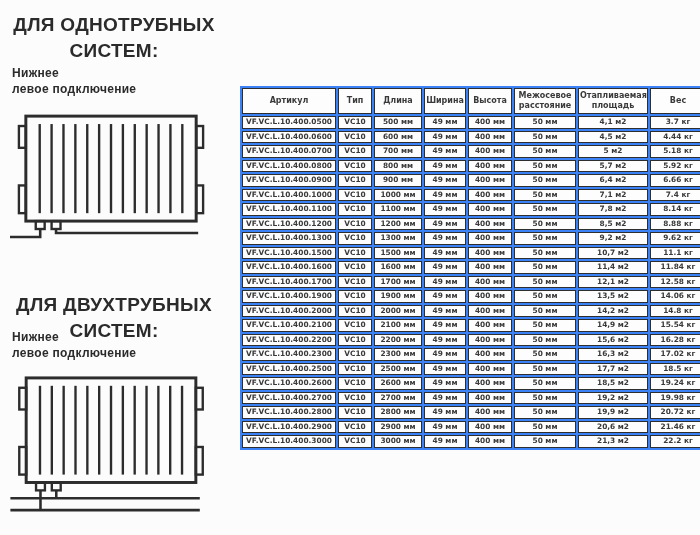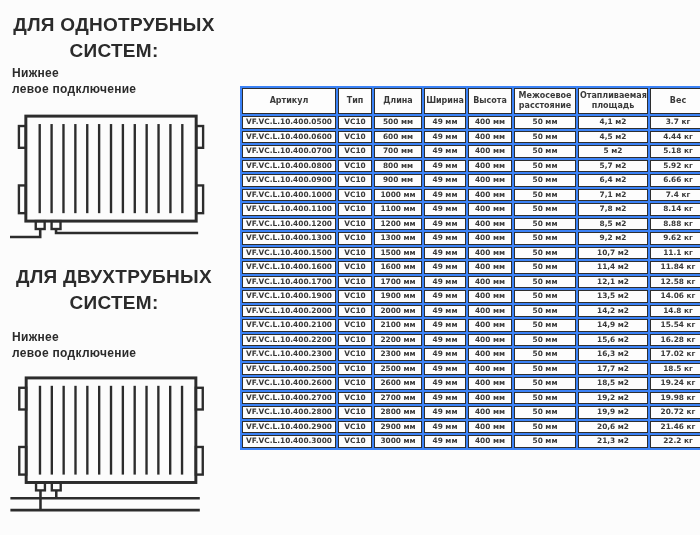--- a/index.html
+++ b/index.html
@@ -22,21 +22,21 @@
     line-height:1.35;color:#2b2b2b;margin:0;
   }
   .sec-sub{
     position:absolute;left:4px;width:208px;
     text-align:left;
     font-size:12px;font-weight:800;letter-spacing:.3px;
     line-height:1.3;color:#2b2b2b;margin:0;
   }
   .sec-title span,.sec-sub span{display:block;}
   .t1{top:12px;} .s1{top:66px;} .d1{position:absolute;left:2px;top:110px;}
-  .t2{top:264px;text-align:center;} .s2{top:330px;} .d2{position:absolute;left:2px;top:372px;}
+  .t2{top:292px;text-align:center;} .s2{top:330px;} .d2{position:absolute;left:2px;top:372px;}
   .diagram svg{display:block;}
 
   
   .spec-table{
     position:absolute;left:240px;top:86px;width:468px;
     border-collapse:separate;border-spacing:2px;
     table-layout:fixed;
     background:#3b82f6;
   }
   .spec-table th,.spec-table td{

